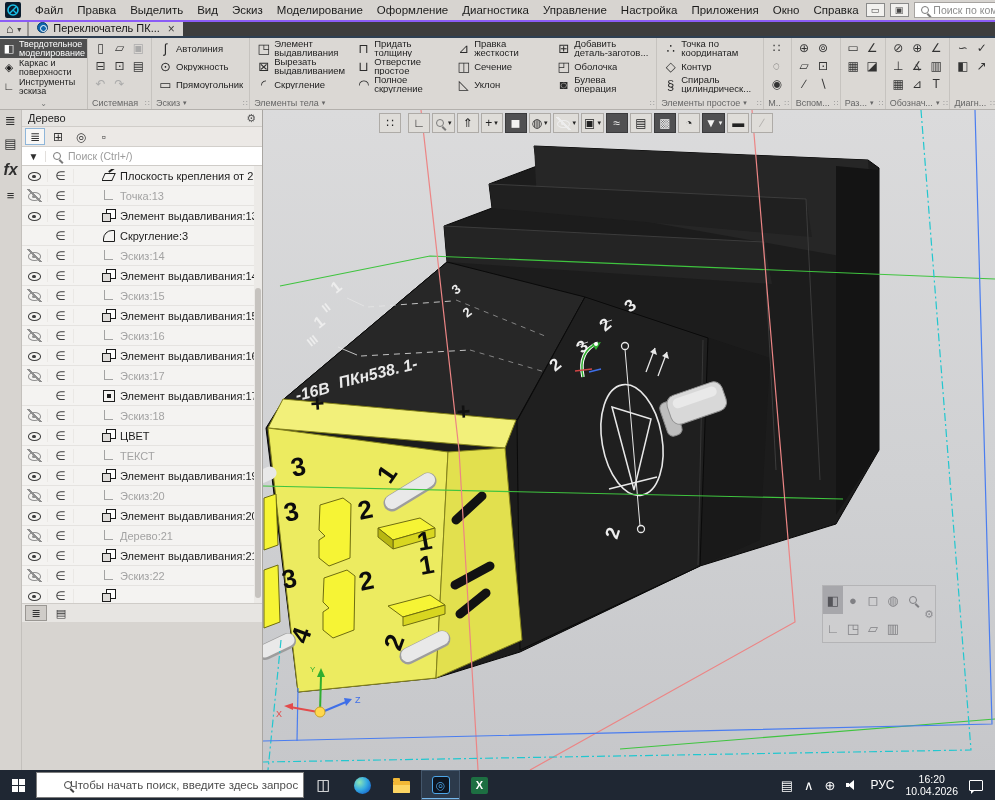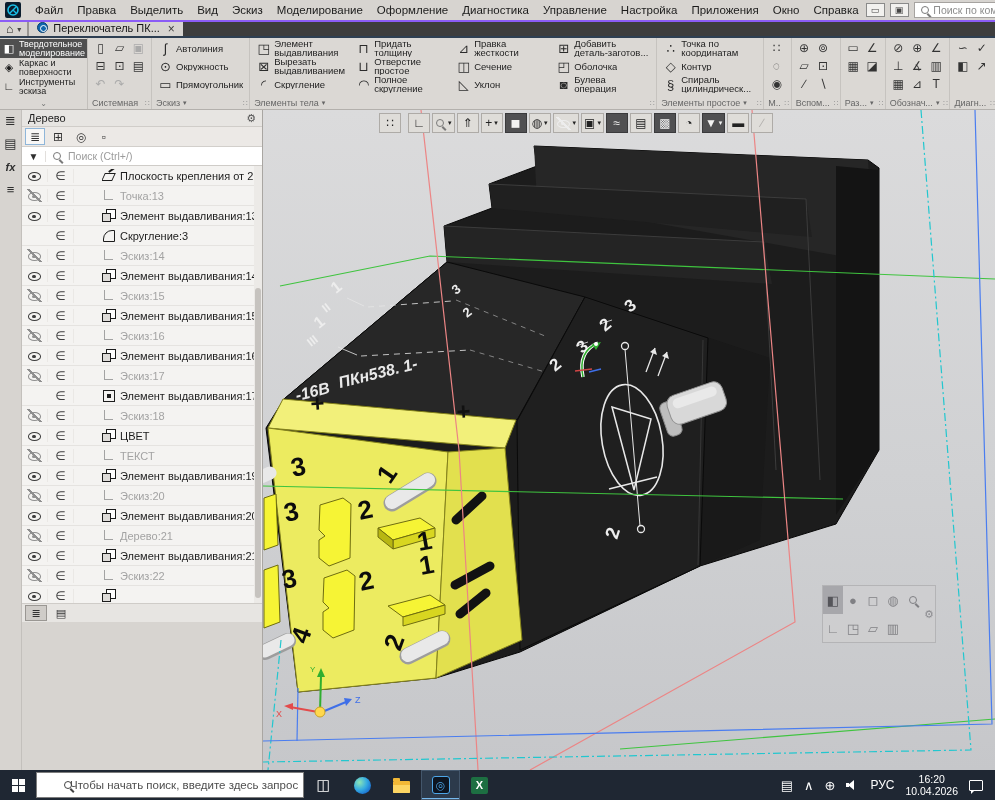--- a/index.html
+++ b/index.html
@@ -40,21 +40,21 @@
   .gcell{width:19px;height:18px;display:flex;align-items:center;justify-content:center;font-size:12px;color:#333}
   .gcell.dis{color:#aaa}
   .rlabel{height:12px;display:flex;align-items:center;justify-content:flex-start;gap:3px;font-size:9px;color:#666;padding:0 10px 0 4px;position:relative;white-space:nowrap}
   .rlabel .caret{font-size:7px}
   .rlabel .grip{position:absolute;right:1px;font-size:8px;color:#9a9a9a}
 
   
   .main{display:flex;height:660px}
   .lstrip{width:22px;flex:none;background:#d7d4d0;border-right:1px solid #c3c0bc;display:flex;flex-direction:column;align-items:center;padding-top:5px;gap:11px}
   .lstrip .si{font-size:13px;color:#2e2e2e;line-height:12px}
-  .fxtxt{font-style:italic;font-weight:bold;font-size:11px;color:#2e2e2e}
+  .fxtxt{font-style:italic;font-weight:bold;font-size:16px;color:#2e2e2e}
 
   .treepanel{width:241px;flex:none;background:#f1f0ee;border-right:1px solid #a9a6a2;display:flex;flex-direction:column}
   .tp-head{height:17px;flex:none;display:flex;align-items:center;padding:0 6px;font-size:11px;color:#1e1e1e;background:#e7e5e2;border-bottom:1px solid #d0cdc9}
   .tp-gear{margin-left:auto;font-size:11px;color:#555}
   .tp-tools{height:20px;flex:none;display:flex;align-items:center;gap:3px;padding:0 3px;background:#ece9e6;border-bottom:1px solid #d2cfcb}
   .tpt{width:20px;height:17px;display:flex;align-items:center;justify-content:center;font-size:12px;color:#333}
   .tpt.active{background:#f8f7f6;border:1px solid #8fb6d9}
   .tp-search{height:19px;flex:none;display:flex;align-items:center;background:#fff;border-bottom:1px solid #cfccc8}
   .funnelbox{width:24px;text-align:center;color:#2e2e2e;font-size:10px;border-right:1px solid #e2dfdc}
   .tp-search .ph{color:#9c9c9c;font-size:10.5px;padding-left:6px;display:flex;align-items:center;gap:5px}

